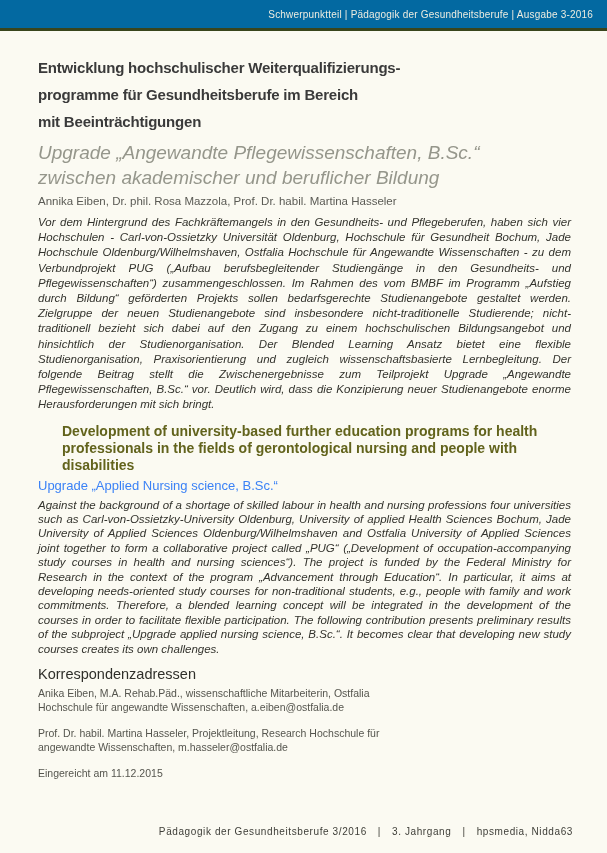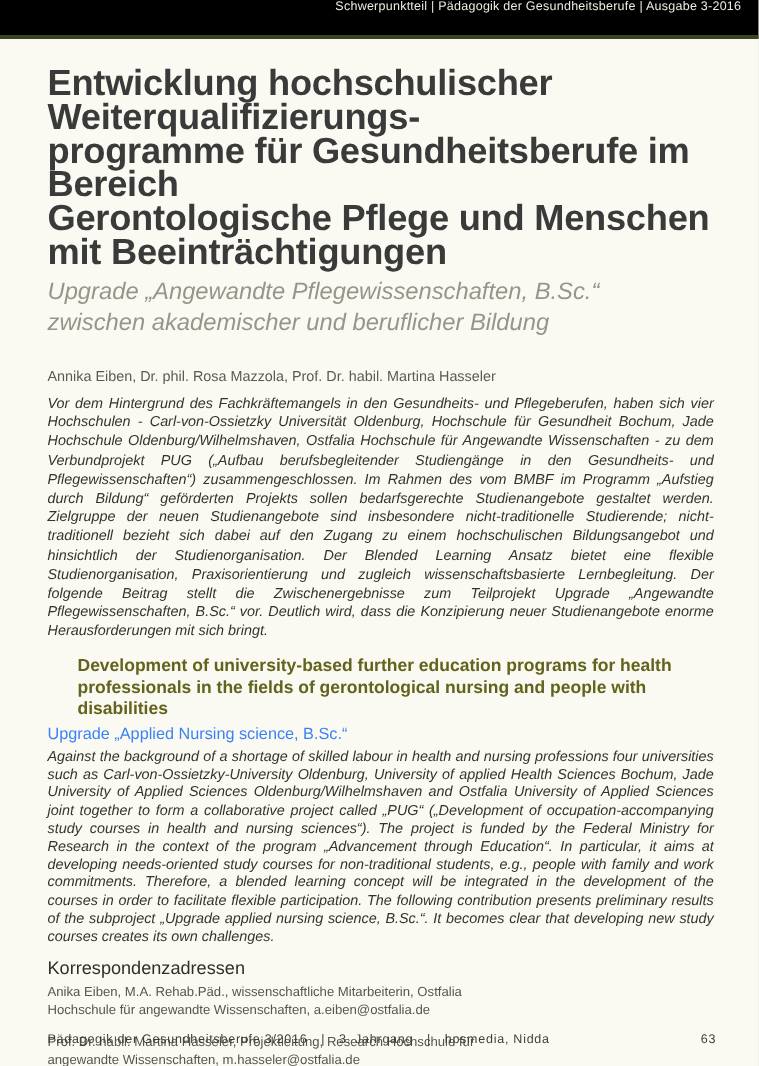--- a/index.html
+++ b/index.html
@@ -7,69 +7,68 @@
   .page {
     position:relative;
     width:607px; height:853px;
     margin:0 auto;
     background:#fbfaf2;
     font-family:"Liberation Sans", sans-serif;
     overflow:hidden;
   }
   .banner {
     height:31px;
-    background:#000000;
+    background:#0369a1;
     border-bottom:3px solid #39451d;
-    display:flex; align-items:flex-start; justify-content:flex-end;
+    display:flex; align-items:center; justify-content:flex-end;
     padding-right:14px;
   }
   .banner-text { color:#ecece0; font-size:10px; letter-spacing:0.2px; }
   .content { padding:23px 36px 0 38px; }
-  .title { color:#3a3a3a; font-size:29px; line-height:27px; font-weight:bold; letter-spacing:-0.2px; }
+  .title { color:#3a3a3a; font-size:15px; line-height:27px; font-weight:bold; letter-spacing:-0.2px; }
   .subtitle { margin-top:5px; color:#95968b; font-size:19px; line-height:25px; font-weight:normal;font-style:italic; }
-  .authors { margin-top:25px; color:#5a5a54; font-size:11.5px; }
+  .authors { margin-top:5px; color:#5a5a54; font-size:11.5px; }
   .abstract-de {
     margin-top:8px; color:#33332d; font-style:italic;
     font-size:11.5px; line-height:15.2px; text-align:justify;
   }
   .en-heading { margin-top:10px; color:#62631c; font-size:14px; line-height:17px; font-weight:bold;margin-left:24px; }
   .en-subtitle { margin-top:4px; color:#3b82f6; font-size:13px; }
   .abstract-en {
     margin-top:5px; color:#33332d; font-style:italic;
     font-size:11.5px; line-height:14.4px; text-align:justify;
   }
   .corr-heading { margin-top:10px; color:#2f2f2a; font-size:14.5px; font-weight:normal; }
   .corr-entry {
     margin-top:5px; margin-bottom:13px;
     color:#55554e; font-size:10.5px; line-height:13.5px;
     white-space:pre-line;
   }
   .dates { margin-top:3px; color:#55554e; font-size:10.5px; line-height:13.5px; }
   .footer {
     position:absolute; left:38px; right:34px; bottom:16px;
-    display:flex; justify-content:space-between; align-items:baseline;
+    display:flex; justify-content:flex-end; align-items:baseline;
     color:#3e3e38; font-size:10px; letter-spacing:0.6px;
   }
   .footer-left { display:flex; gap:11px; }
 </style>
 </head>
 <body>
 
 <div class="page">
 
   <header class="banner">
     <span class="banner-text">Schwerpunktteil | Pädagogik der Gesundheitsberufe | Ausgabe 3-2016</span>
   </header>
 
   <main class="content">
 
     <h1 class="title">
       <div>Entwicklung hochschulischer Weiterqualifizierungs-</div>
       <div>programme für Gesundheitsberufe im Bereich</div>
-      <div>Gerontologische Pflege und Menschen</div>
       <div>mit Beeinträchtigungen</div>
     </h1>
 
     <h2 class="subtitle">
       <div>Upgrade „Angewandte Pflegewissenschaften, B.Sc.“</div>
       <div>zwischen akademischer und beruflicher Bildung</div>
     </h2>
 
     <div class="authors">Annika Eiben, Dr. phil. Rosa Mazzola, Prof. Dr. habil. Martina Hasseler</div>
 

